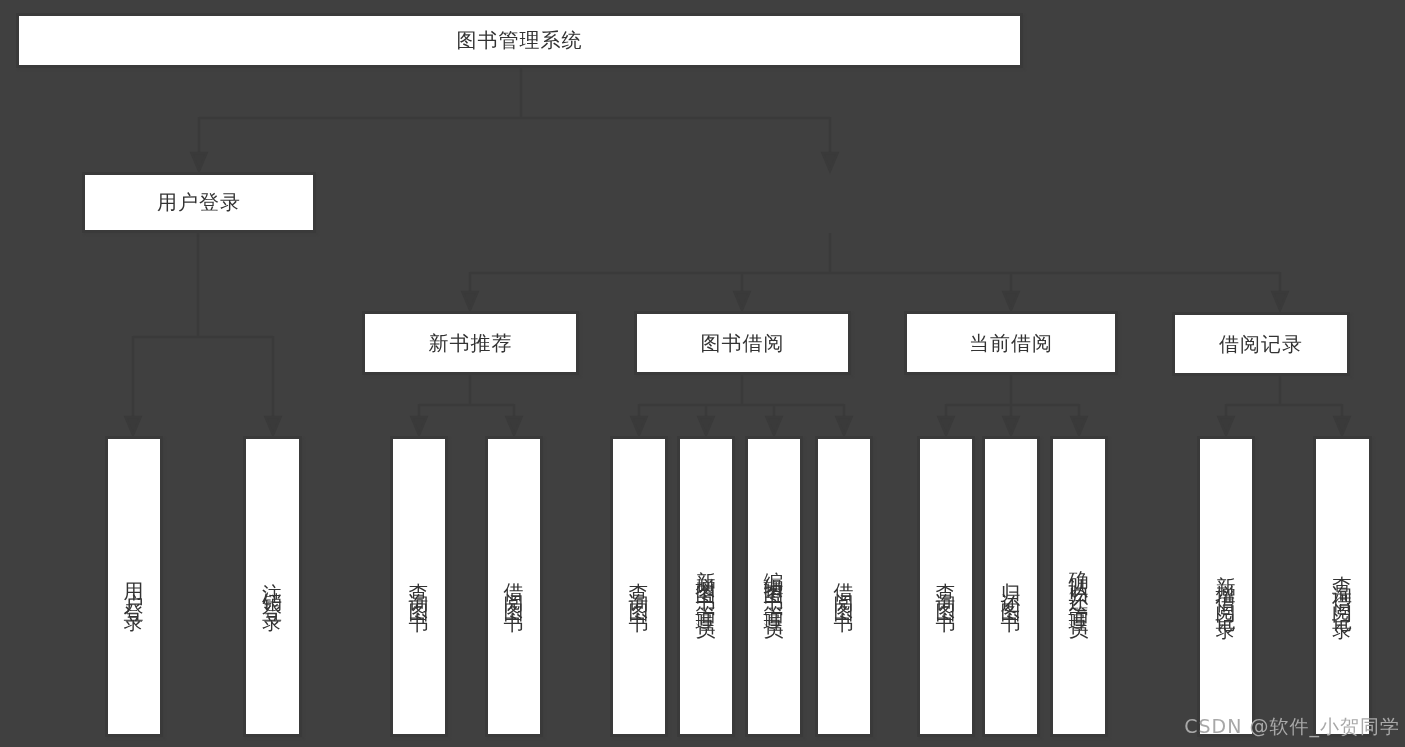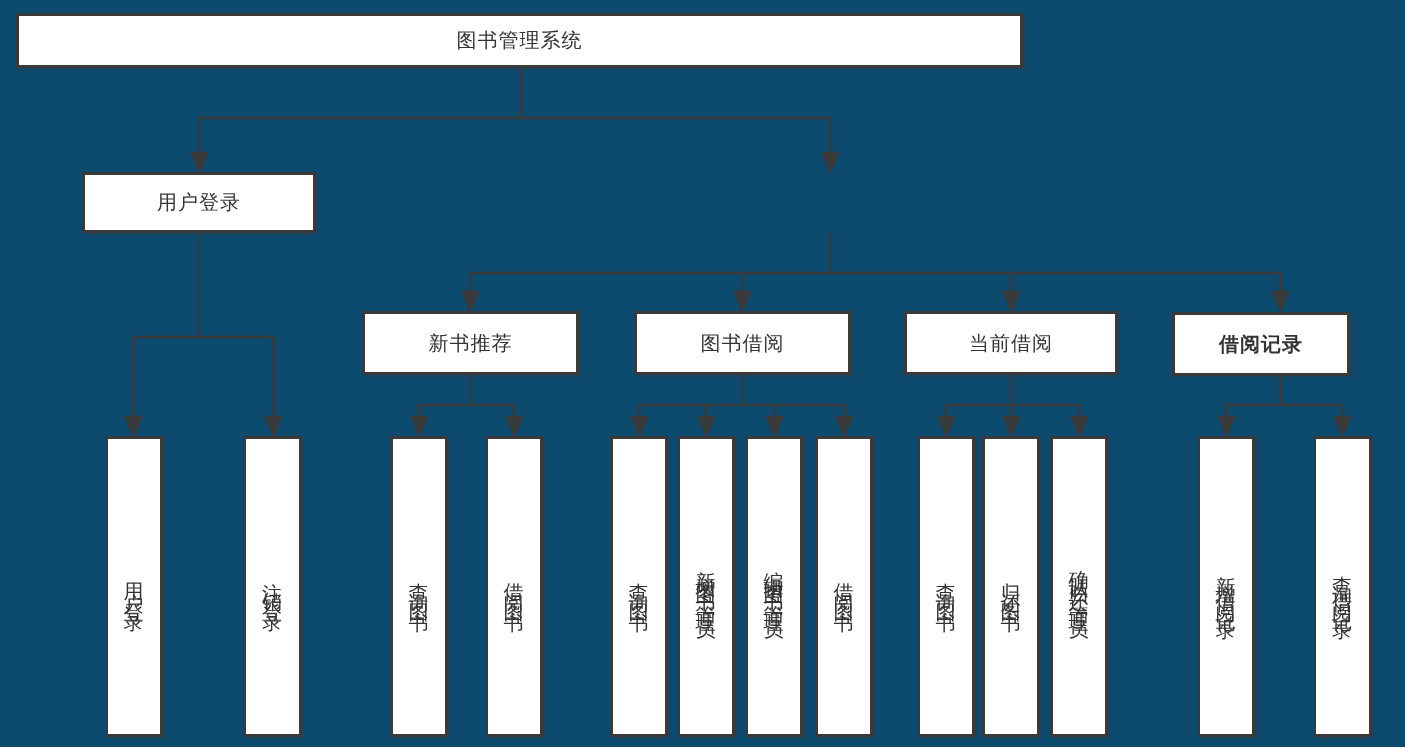--- a/index.html
+++ b/index.html
@@ -5,21 +5,21 @@
   html, body {
     margin: 0;
     padding: 0;
     background: #ffffff;
     font-family: "DejaVu Sans", "Liberation Sans", sans-serif;
   }
   .canvas {
     position: relative;
     width: 1405px;
     height: 747px;
-    background: #0c4a6e;
+    background: #404040;
     overflow: hidden;
   }
   .connectors {
     position: absolute;
     left: 0; top: 0;
     width: 1405px;
     height: 747px;
     pointer-events: none;
   }
   .box {
@@ -114,21 +114,21 @@
 
   <div class="box hbox" style="left:362px; top:311px; width:217px; height:64px;">
     <span class="lbl">新书推荐</span>
   </div>
   <div class="box hbox" style="left:904px; top:311px; width:214px; height:64px;">
     <span class="lbl">当前借阅</span>
   </div>
   <div class="box hbox" style="left:634px; top:311px; width:217px; height:64px;">
     <span class="lbl">图书借阅</span>
   </div>
-  <div class="box hbox" style="left:1172px; top:312px; width:178px; height:64px;font-weight:bold;">
+  <div class="box hbox" style="left:1172px; top:312px; width:178px; height:64px;">
     <span class="lbl">借阅记录</span>
   </div>
 
   <div class="box vbox" style="left:105px; top:436px; width:58px; height:301px;">
     <span class="lbl">用户登录</span>
   </div>
   <div class="box vbox" style="left:243px; top:436px; width:59px; height:301px;">
     <span class="lbl">注销登录</span>
   </div>
 
@@ -162,14 +162,15 @@
     <span class="lbl" style="letter-spacing:7px;">确认归还（管理员）</span>
   </div>
 
   <div class="box vbox" style="left:1197px; top:436px; width:58px; height:301px;">
     <span class="lbl" style="letter-spacing:9px;">新增借阅记录</span>
   </div>
   <div class="box vbox" style="left:1313px; top:436px; width:59px; height:301px;">
     <span class="lbl" style="letter-spacing:9px;">查询借阅记录</span>
   </div>
 
+  <div class="watermark">CSDN @软件_小贺同学</div>
 
 </div>
 
 </body></html>

